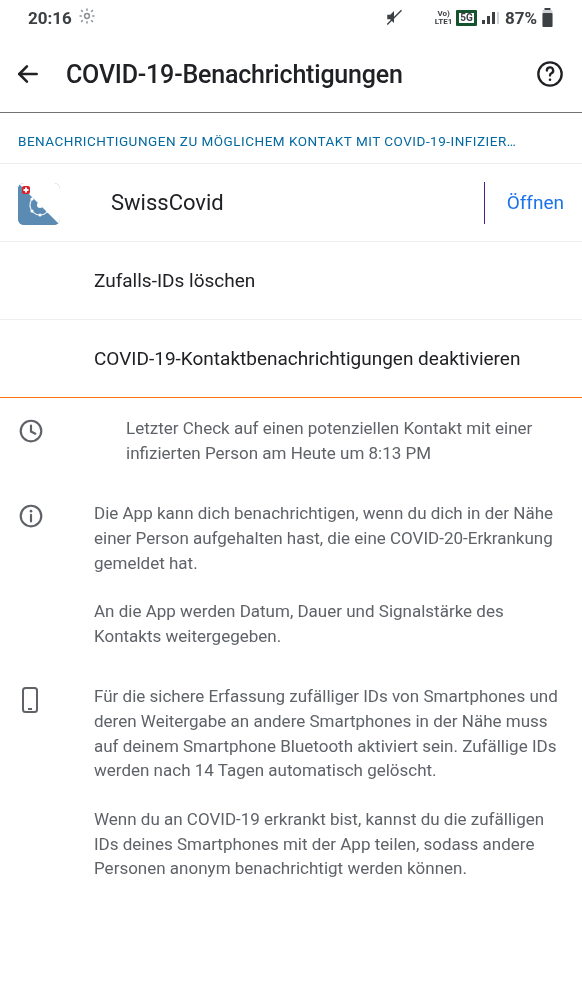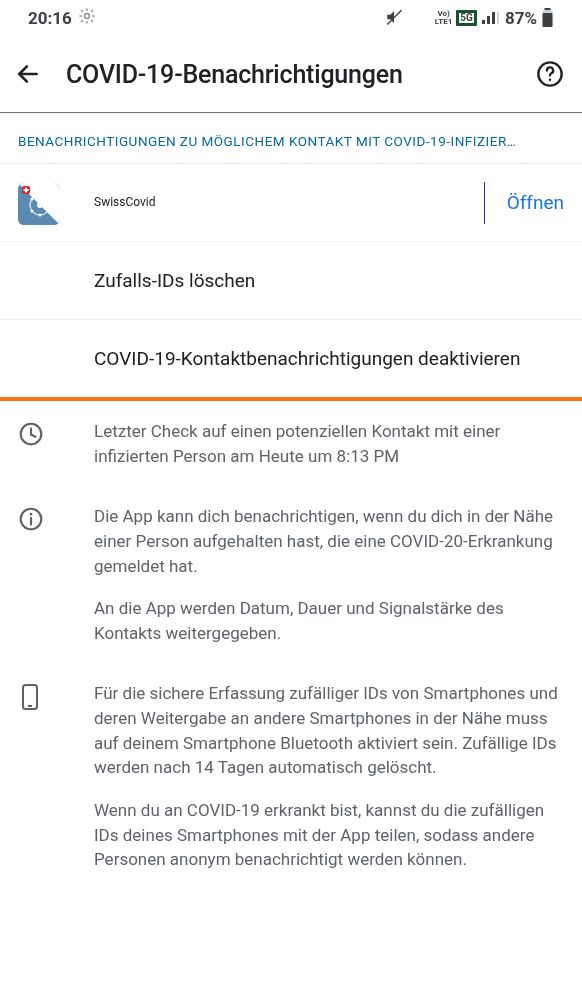--- a/index.html
+++ b/index.html
@@ -46,21 +46,21 @@
     }
     .row {
       display: flex;
       align-items: center;
       min-height: 78px;
       padding: 16px 18px;
       border-top: 1px solid #eceef0;
     }
     .row-icon-col { width: 76px; display:flex; justify-content:flex-start; align-items:flex-start; padding-top: 2px; }
     .row-body { flex: 1; font-size: 19px; color: #202124; line-height: 1.35; }
-    .app-row .row-body { font-size: 12px; }
+    .app-row .row-body { font-size: 22px; margin-left: 17px; }
     .open-link {
       color: #1a73e8;
       font-size: 19px;
       padding-left: 22px;
       border-left: 1px solid #4c1d95;
       height: 42px;
       display: flex;
       align-items: center;
     }
     .app-icon {
@@ -69,24 +69,24 @@
       position: relative;
       overflow: hidden;
     }
     .app-icon svg { position:absolute; top:0; left:0; }
     .info-block {
       display: flex;
       padding: 18px 18px 18px 18px;
       align-items: flex-start;
       gap: 0;
     }
-    .info-block.first { border-top: 4px solid #f97316; }
+    .info-block.first { border-top: 1px solid #f97316; gap: 32px; }
     .info-icon-col { width: 76px; display:flex; align-items:flex-start; padding-top: 2px; color: #5f6368; }
     .info-text { flex: 1; color: #5f6368; font-size: 17px; line-height: 1.45; }
-    .info-text p + p { margin-top: 18px; }
+    .info-text p + p { margin-top: 24px; }
     .gear-icon { width: 18px; height: 18px; }
     
     .ind { font-size: 10px; border: 3px solid #14532d; padding: 0 1px; line-height: 1; border-radius: 1px; }
     .ind-row { display:flex; flex-direction:column; align-items:center; font-size:8px; line-height:1; gap:0px;margin-left:28px; }
     .signal svg, .battery svg { display:block; }
   </style>
 </head>
 <body>
 
 <div class="statusbar">

